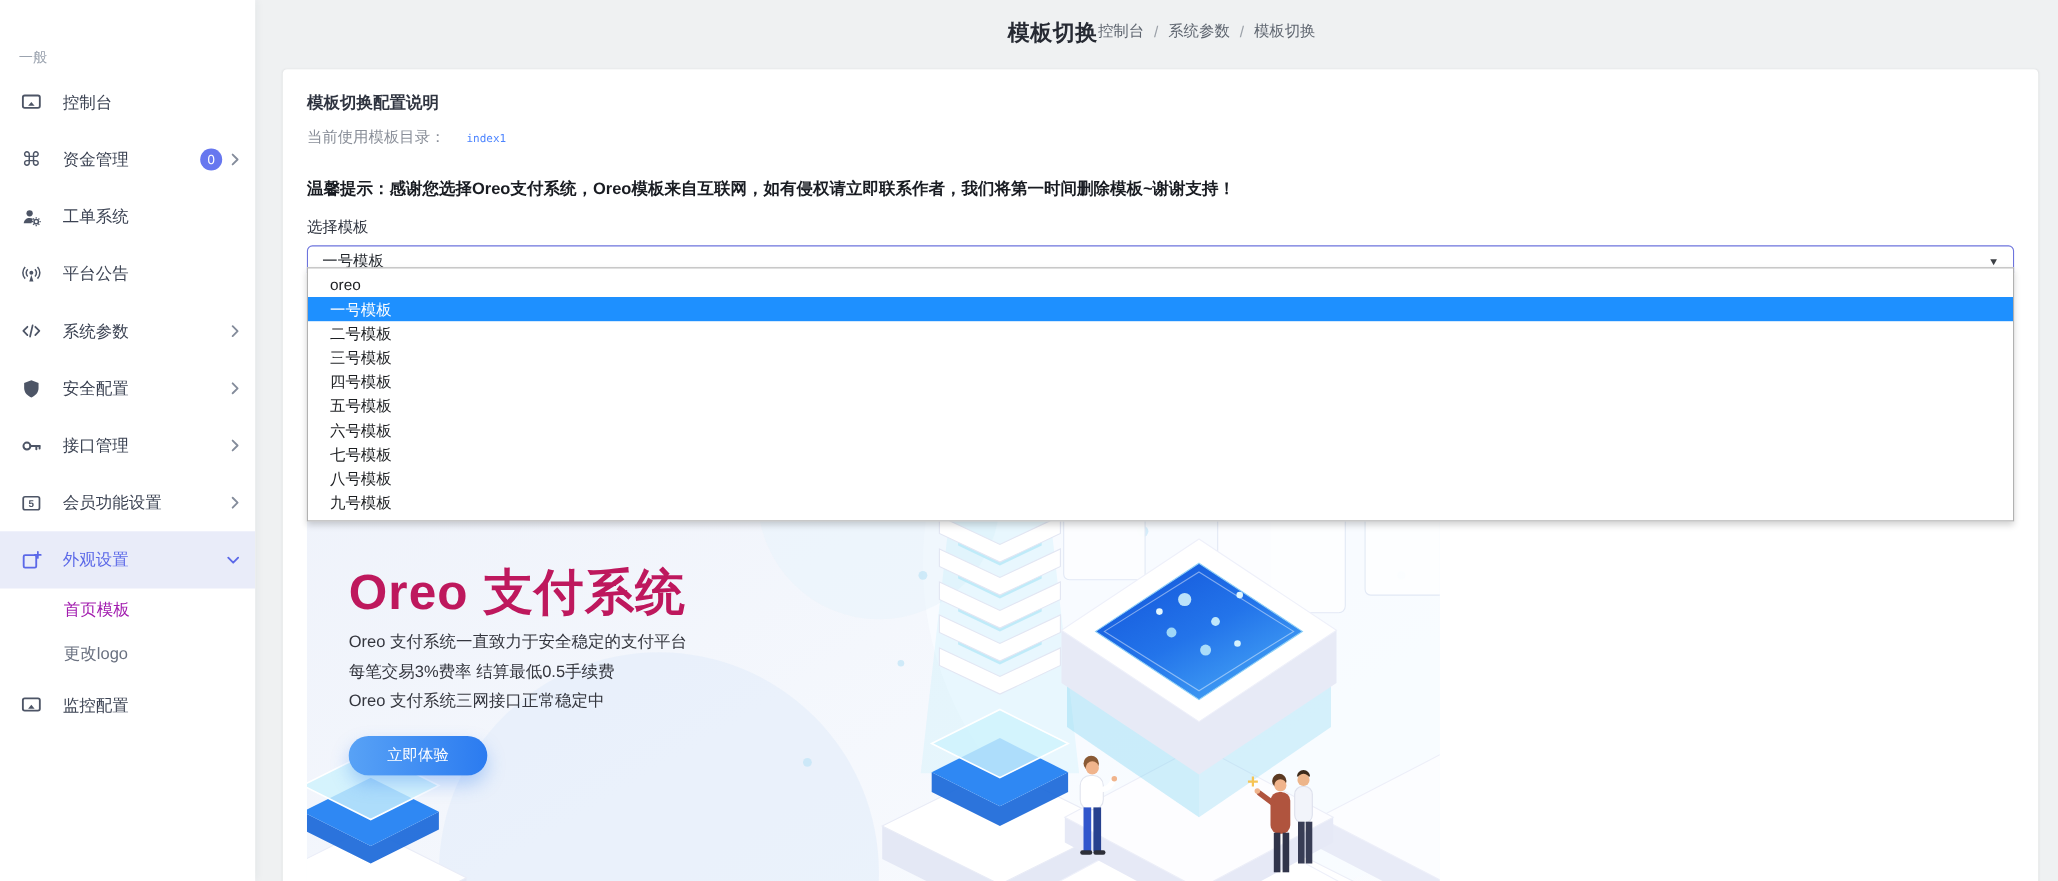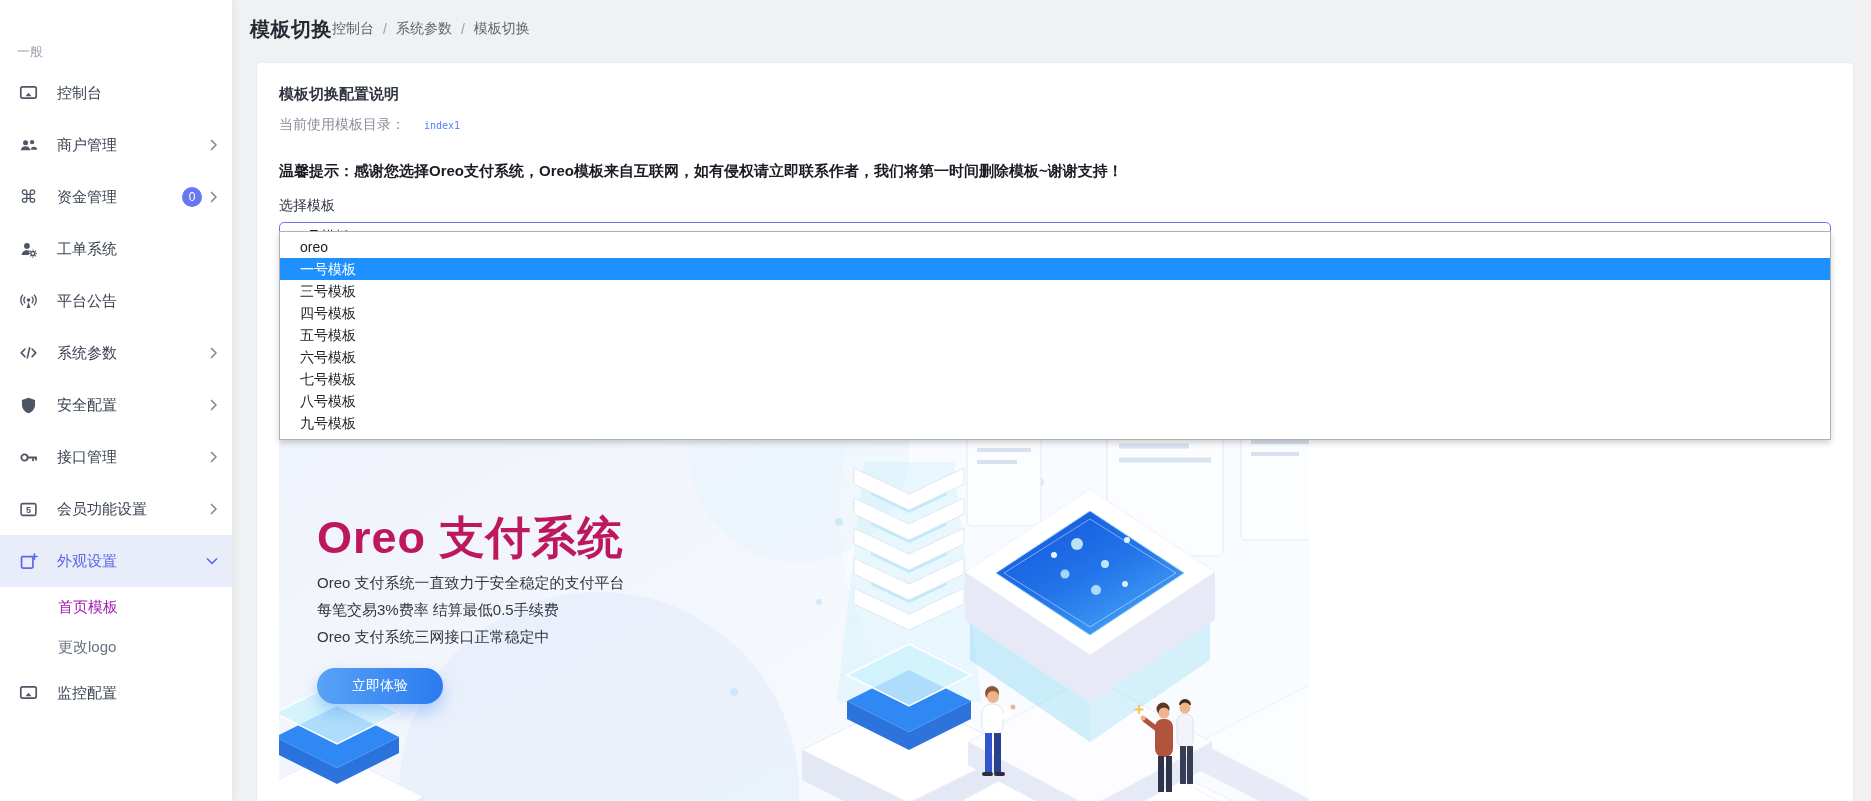--- a/index.html
+++ b/index.html
@@ -22,39 +22,39 @@
          display:flex;align-items:center;justify-content:center;margin-right:8px;padding:0 2px;box-sizing:border-box}
   .chev{color:#848c9b;display:flex;flex:none}
   .nav-item.active{background:#e9ecf9;color:#5b68e8}
   .nav-item.active .nav-icon{color:#5b68e8}
   .nav-item.active .chev{color:#5b68e8}
   .sub-item{height:40px;line-height:40px;padding-left:58px;font-size:15px;color:#6a7180;cursor:pointer;white-space:nowrap}
   .sub-item.active{color:#a21caf}
 
   
   main{flex:1;height:100%;box-sizing:border-box;overflow:hidden}
-  .page-header{height:58px;display:flex;align-items:center;justify-content:flex-start;padding:0 9px 0 18px}
+  .page-header{height:58px;display:flex;align-items:center;justify-content:center;padding:0 9px 0 18px}
   .page-title{font-size:20px;font-weight:600;color:#262a33;margin:0;letter-spacing:.5px}
   .breadcrumb{font-size:14px;color:#5f6670;display:flex;gap:9px;align-items:center}
   .breadcrumb a{color:#5f6670;text-decoration:none;cursor:pointer}
   .sep{color:#9aa0a8}
 
   .card{background:#fff;border-radius:4px;margin:5px 18px 0 25px;padding:22px 22px 0;box-sizing:border-box;
         height:760px;position:relative;box-shadow:0 0 2px rgba(0,0,0,.07)}
   .card-heading{font-size:15px;font-weight:600;color:#2f3440;margin:0 0 13px;line-height:18px}
   .dir-line{font-size:14px;color:#8a8f99;margin:0 0 28px;line-height:17px}
   .dir-line code{font-family:"DejaVu Sans Mono","Liberation Mono",monospace;font-size:10px;color:#4c84ff;margin-left:19px}
   .tip{font-size:15px;font-weight:700;color:#191c22;margin:0 0 17px;line-height:18px}
   .select-label{font-size:14px;color:#303540;margin-bottom:8px;line-height:17px}
   .select-box{height:30px;border:1px solid #6d74dd;border-radius:5px;display:flex;align-items:center;
               justify-content:space-between;padding:0 13px;font-size:14px;color:#1f2329;background:#fff;
               cursor:pointer;box-sizing:border-box}
   .select-arrow{font-size:9px;color:#3c3f44;transform:scaleX(1.15)}
 
-  .listbox{position:absolute;left:22px;right:22px;top:168px;background:#fff;border:1px solid #b1b1b1;
+  .listbox{position:absolute;left:22px;right:22px;top:180px;background:#fff;border:1px solid #b1b1b1;
            box-shadow:0 3px 6px rgba(0,0,0,.18);padding:4px 0 5px;z-index:20}
   .option{height:22px;line-height:22px;font-size:14px;color:#1c1e21;padding-left:20px;cursor:pointer;white-space:nowrap}
   .option.selected{background:#1e90ff;color:#fff}
 
   
   .hero{position:relative;width:1030px;height:620px;margin-top:20px;overflow:hidden;background:#f4f8fd}
   .hero svg.hero-art{position:absolute;left:0;top:0}
   .hero-text{position:absolute;left:38px;top:246px;z-index:2}
   .hero-title{font-size:45px;font-weight:800;color:#be185d;margin:0 0 16px;letter-spacing:1px;line-height:40px}
   .hero-line{font-size:15px;color:#34363e;margin:0 0 9px;line-height:18px}
@@ -71,36 +71,20 @@
   <div class="nav-item">
     <span class="nav-icon">
       <svg width="19" height="19" viewBox="0 0 18 18">
           <rect x="1.7" y="2.7" width="14.6" height="10.6" rx="1.6" fill="none" stroke="currentColor" stroke-width="1.6"></rect>
           <path d="M9 8.2l2.8 3.4H6.2z" fill="currentColor"></path>
         </svg>
     </span>
     <span class="nav-label">控制台</span>
   </div>
 
-  <div class="nav-item">
-    <span class="nav-icon">
-      <svg width="19" height="19" viewBox="0 0 18 18" fill="currentColor">
-          <circle cx="6.2" cy="6.4" r="2.4"></circle>
-          <circle cx="12.4" cy="5.9" r="2"></circle>
-          <path d="M1.8 13.4c.3-2.4 2-3.8 4.4-3.8s4.1 1.4 4.4 3.8z"></path>
-          <path d="M11 13.1c.3-1.8 1.5-2.9 3.2-2.9 1.6 0 2.8 1.1 3.1 2.9z"></path>
-        </svg>
-    </span>
-    <span class="nav-label">商户管理</span>
-    <span class="chev">
-        <svg width="8" height="12" viewBox="0 0 8 12">
-          <polyline points="1.5,1.5 6,6 1.5,10.5" fill="none" stroke="currentColor" stroke-width="1.7" stroke-linecap="round" stroke-linejoin="round"></polyline>
-        </svg>
-      </span>
-  </div>
 
   <div class="nav-item">
     <span class="nav-icon">
         <span class="glyph">⌘</span>
       </span>
     <span class="nav-label">资金管理</span>
     <span class="badge">0</span>
     <span class="chev">
         <svg width="8" height="12" viewBox="0 0 8 12">
           <polyline points="1.5,1.5 6,6 1.5,10.5" fill="none" stroke="currentColor" stroke-width="1.7" stroke-linecap="round" stroke-linejoin="round"></polyline>
@@ -239,20 +223,21 @@
     <div class="select-label">选择模板</div>
 
     <div class="select-box">
       <span>一号模板</span>
       <span class="select-arrow">▼</span>
     </div>
 
     <div class="listbox">
       <div class="option">oreo</div>
       <div class="option selected">一号模板</div>
+      <div class="option">二号模板</div>
       <div class="option">三号模板</div>
       <div class="option">四号模板</div>
       <div class="option">五号模板</div>
       <div class="option">六号模板</div>
       <div class="option">七号模板</div>
       <div class="option">八号模板</div>
       <div class="option">九号模板</div>
     </div>
 
     <div class="hero">

